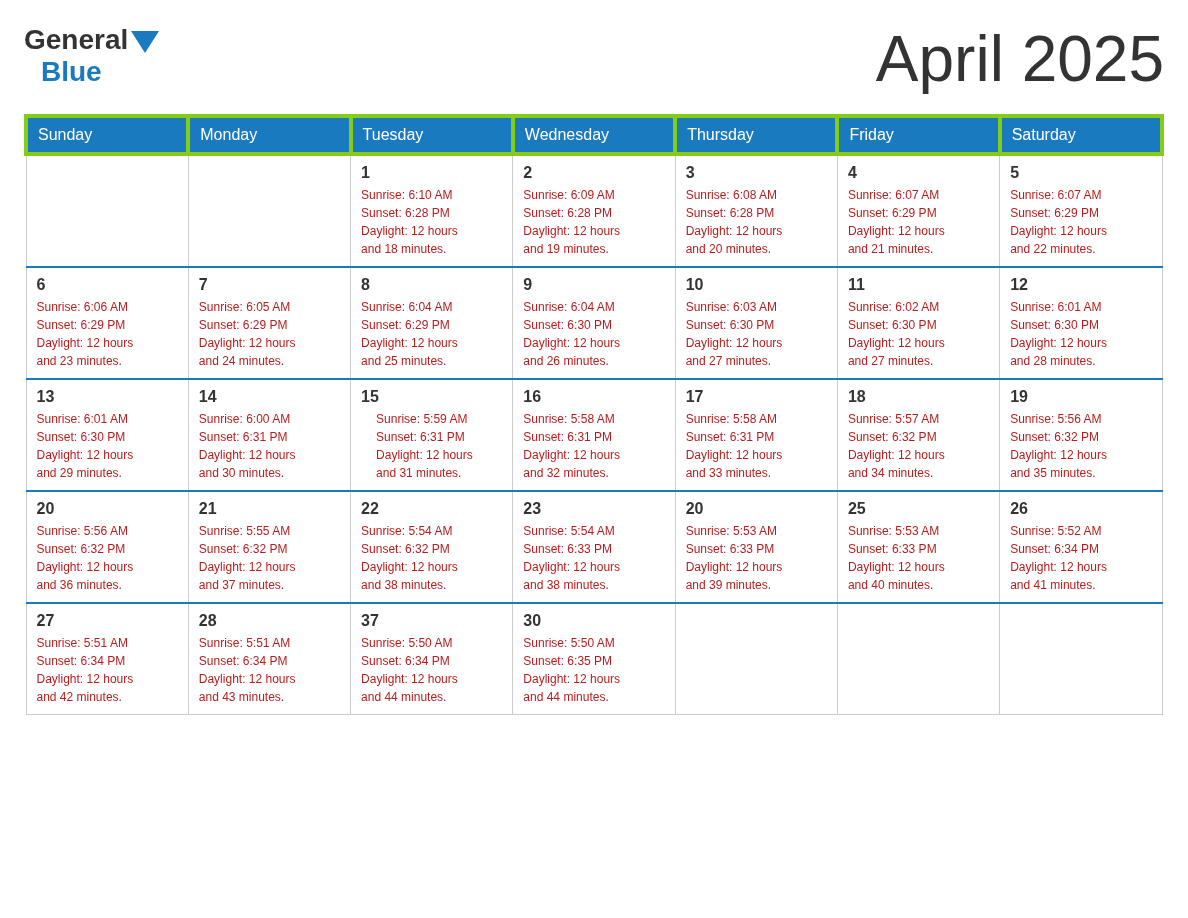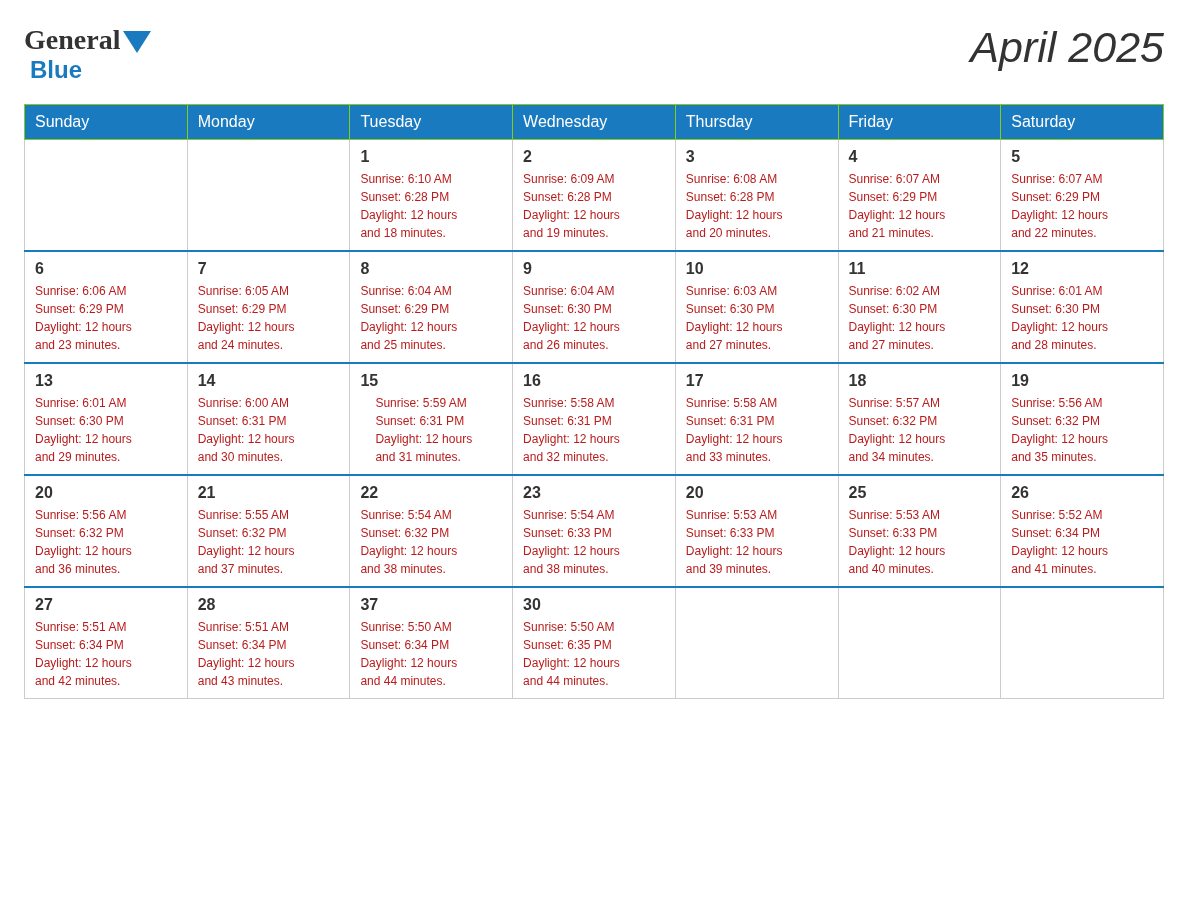--- a/index.html
+++ b/index.html
@@ -22,65 +22,63 @@
       align-items: flex-start;
     }
     .logo-top {
       display: flex;
       align-items: center;
     }
     .logo-general {
       font-size: 28px;
       font-weight: bold;
       color: #333;
-      font-family: Liberation Serif, serif;
     }
     .logo-triangle {
       width: 0;
       height: 0;
       border-left: 14px solid transparent;
       border-right: 14px solid transparent;
       border-top: 22px solid #1a7abf;
       margin-left: 3px;
       margin-top: 4px;
     }
     .logo-blue {
-      font-size: 24px;
+      font-size: 28px;
       font-weight: bold;
       color: #1a7abf;
-      margin-left: 6px;
+      margin-left: 17px;
     }
     .title-section {
       text-align: right;
     }
     .month-title {
-      font-size: 43px;
+      font-size: 64px;
       font-weight: normal;
       color: #333;
       line-height: 1.1;
-      font-style: italic;
     }
     .location-title {
       font-size: 22px;
       color: #333;
       margin-top: 4px;
     }
     .calendar {
       width: 100%;
       border-collapse: collapse;
       border: 1px solid #aaa;
     }
     .calendar th {
       background-color: #1a7abf;
       color: #fff;
       padding: 8px 10px;
       text-align: left;
       font-size: 16px;
       font-weight: normal;
-      border: 1px solid #84cc16;
+      border: 4px solid #84cc16;
     }
     .calendar td {
       vertical-align: top;
       padding: 8px 10px;
       border: 1px solid #ccc;
       width: 14.28%;
       min-height: 100px;
     }
     .day-number {
       font-size: 16px;

